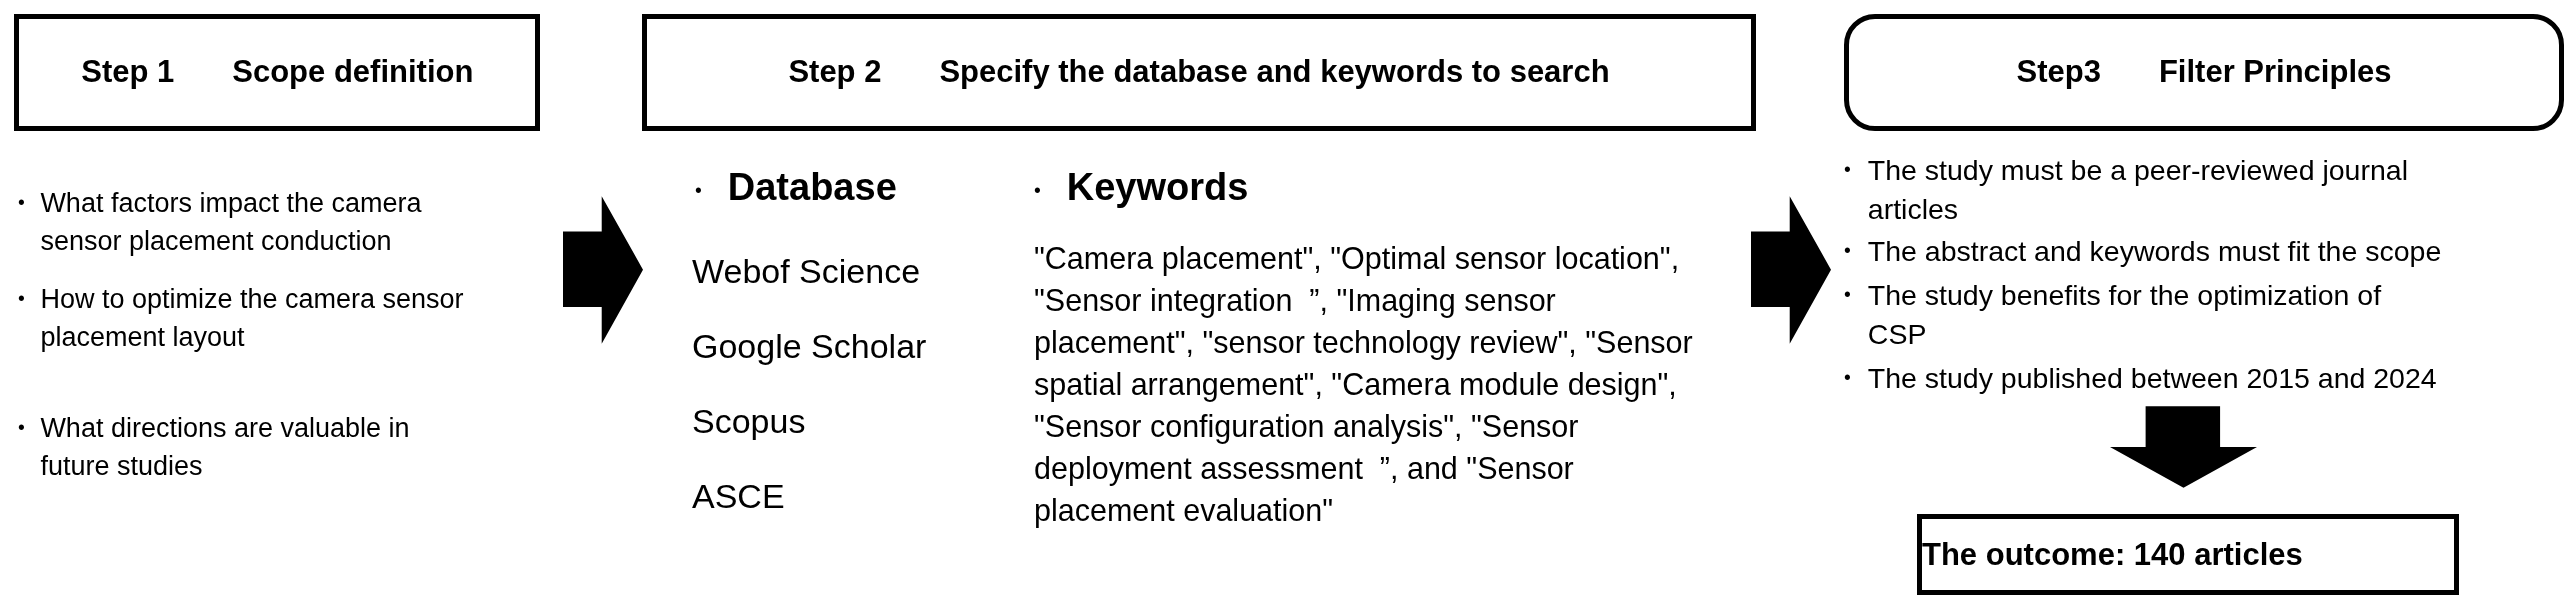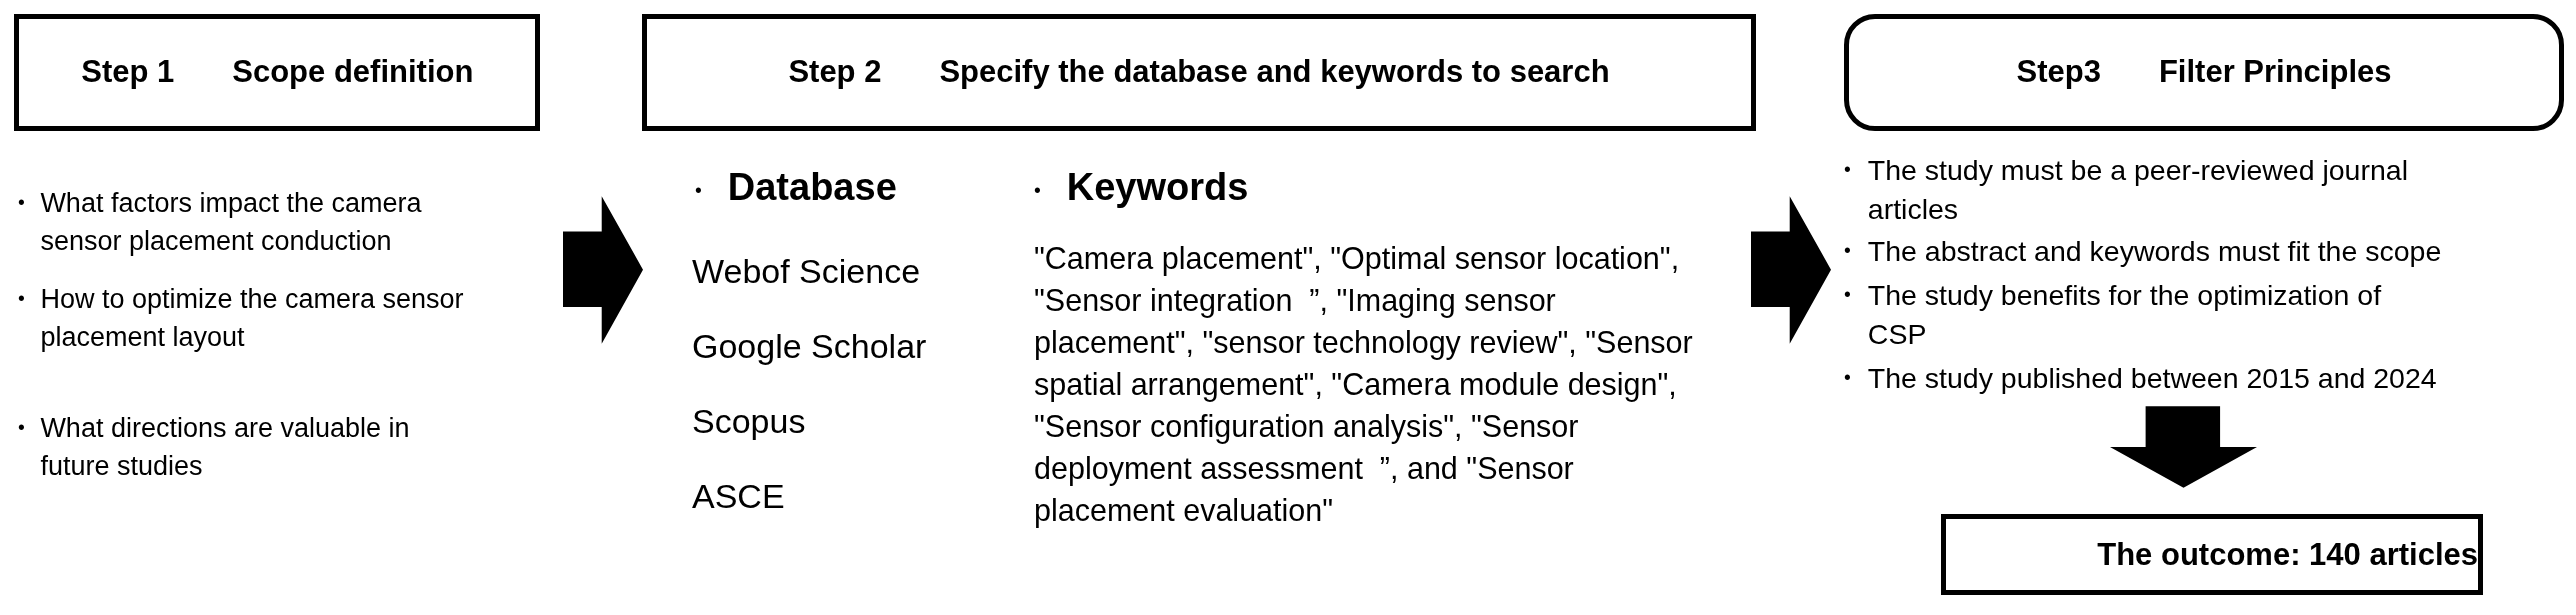--- a/index.html
+++ b/index.html
@@ -31,24 +31,23 @@
     font-weight: bold;
     white-space: pre;
   }
   .outcome-box {
     position: absolute;
     box-sizing: border-box;
     border: 5.2px solid #000000;
     background: #ffffff;
     display: flex;
     align-items: center;
-    justify-content: flex-end;
+    justify-content: flex-start;
     font-size: 31px;
     font-weight: bold;
-    margin-left: 24px;
   }
   .bullet-row {
     position: absolute;
     display: flex;
     align-items: flex-start;
   }
   .bullet-marker {
     font-size: 19.4px;
     line-height: 1;
     padding-top: 9px;

